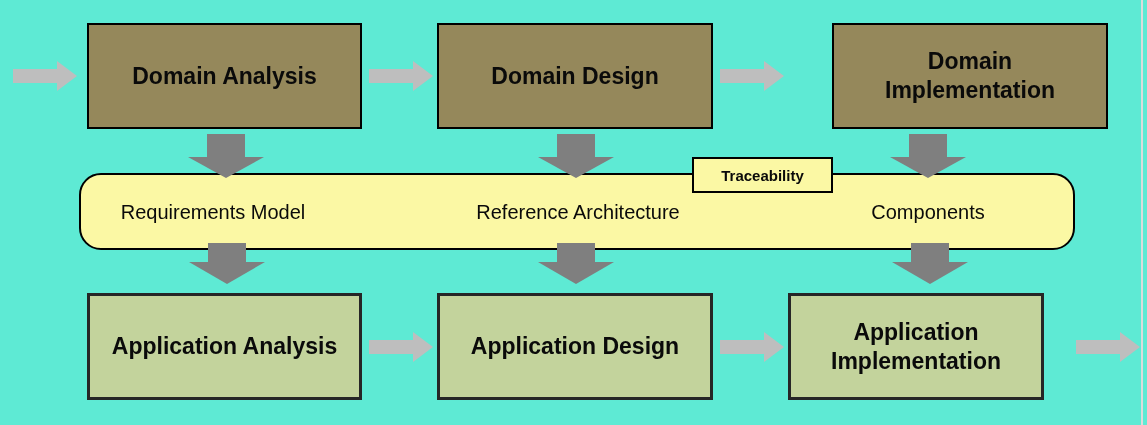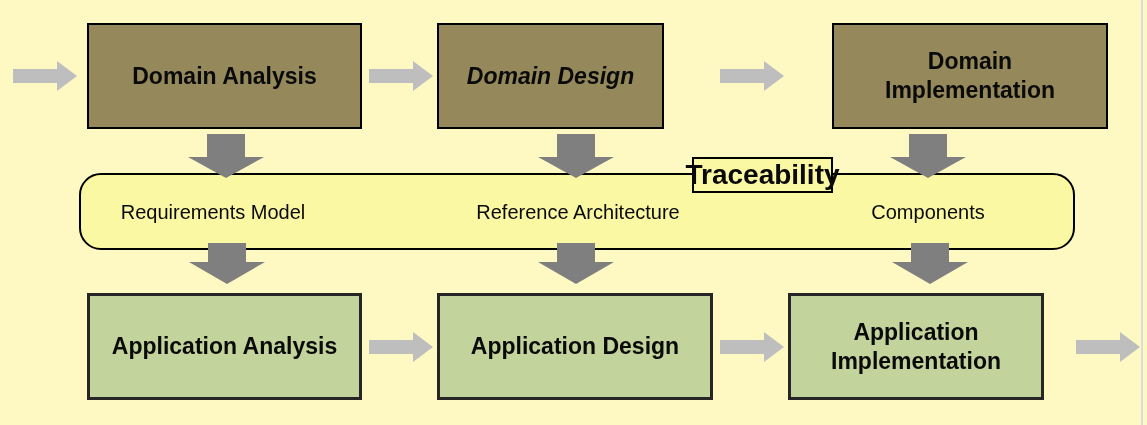--- a/index.html
+++ b/index.html
@@ -5,21 +5,21 @@
   html, body {
     margin: 0;
     padding: 0;
     background: #ffffff;
     font-family: "Liberation Sans", sans-serif;
   }
   #canvas {
     position: relative;
     width: 1147px;
     height: 425px;
-    background: #fef9c3;
+    background: #5eead4;
     overflow: hidden;
   }
   
   .pbox {
     position: absolute;
     box-sizing: border-box;
     display: flex;
     align-items: center;
     justify-content: center;
     text-align: center;
@@ -61,21 +61,21 @@
     position: absolute;
     left: 692px; top: 157px;
     width: 141px; height: 36px;
     box-sizing: border-box;
     background: var(--band-fill);
     border: 2px solid var(--band-border);
     display: flex;
     align-items: center;
     justify-content: center;
     font-weight: bold;
-    font-size: 28px;
+    font-size: 15px;
     color: var(--text);
     z-index: 4;
   }
   
   .h-arrow { position: absolute; width: 64px; height: 30px; z-index: 2; }
   .h-arrow .stem {
     position: absolute; left: 0; top: 8px;
     width: 44px; height: 14px;
     background: var(--h-arrow);
   }
@@ -114,21 +114,21 @@
   }
 </style>
 </head>
 <body>
 
 <div id="canvas">
 
   <div class="page-edge"></div>
 
   <div class="pbox domain" style="left:87px; top:23px; width:275px; height:106px;">Domain Analysis</div>
-  <div class="pbox domain" style="left:437px; top:23px; width:227px; height:106px;font-style:italic;">Domain Design</div>
+  <div class="pbox domain" style="left:437px; top:23px; width:276px; height:106px;">Domain Design</div>
   <div class="pbox domain" style="left:788px; top:23px; width:276px; height:106px;margin-left:44px;">Domain
 Implementation</div>
 
   <div class="h-arrow" style="left:13px; top:61px;">
     <div class="stem"></div>
     <div class="head"></div>
   </div>
   <div class="h-arrow" style="left:369px; top:61px;">
     <div class="stem"></div>
     <div class="head"></div>

